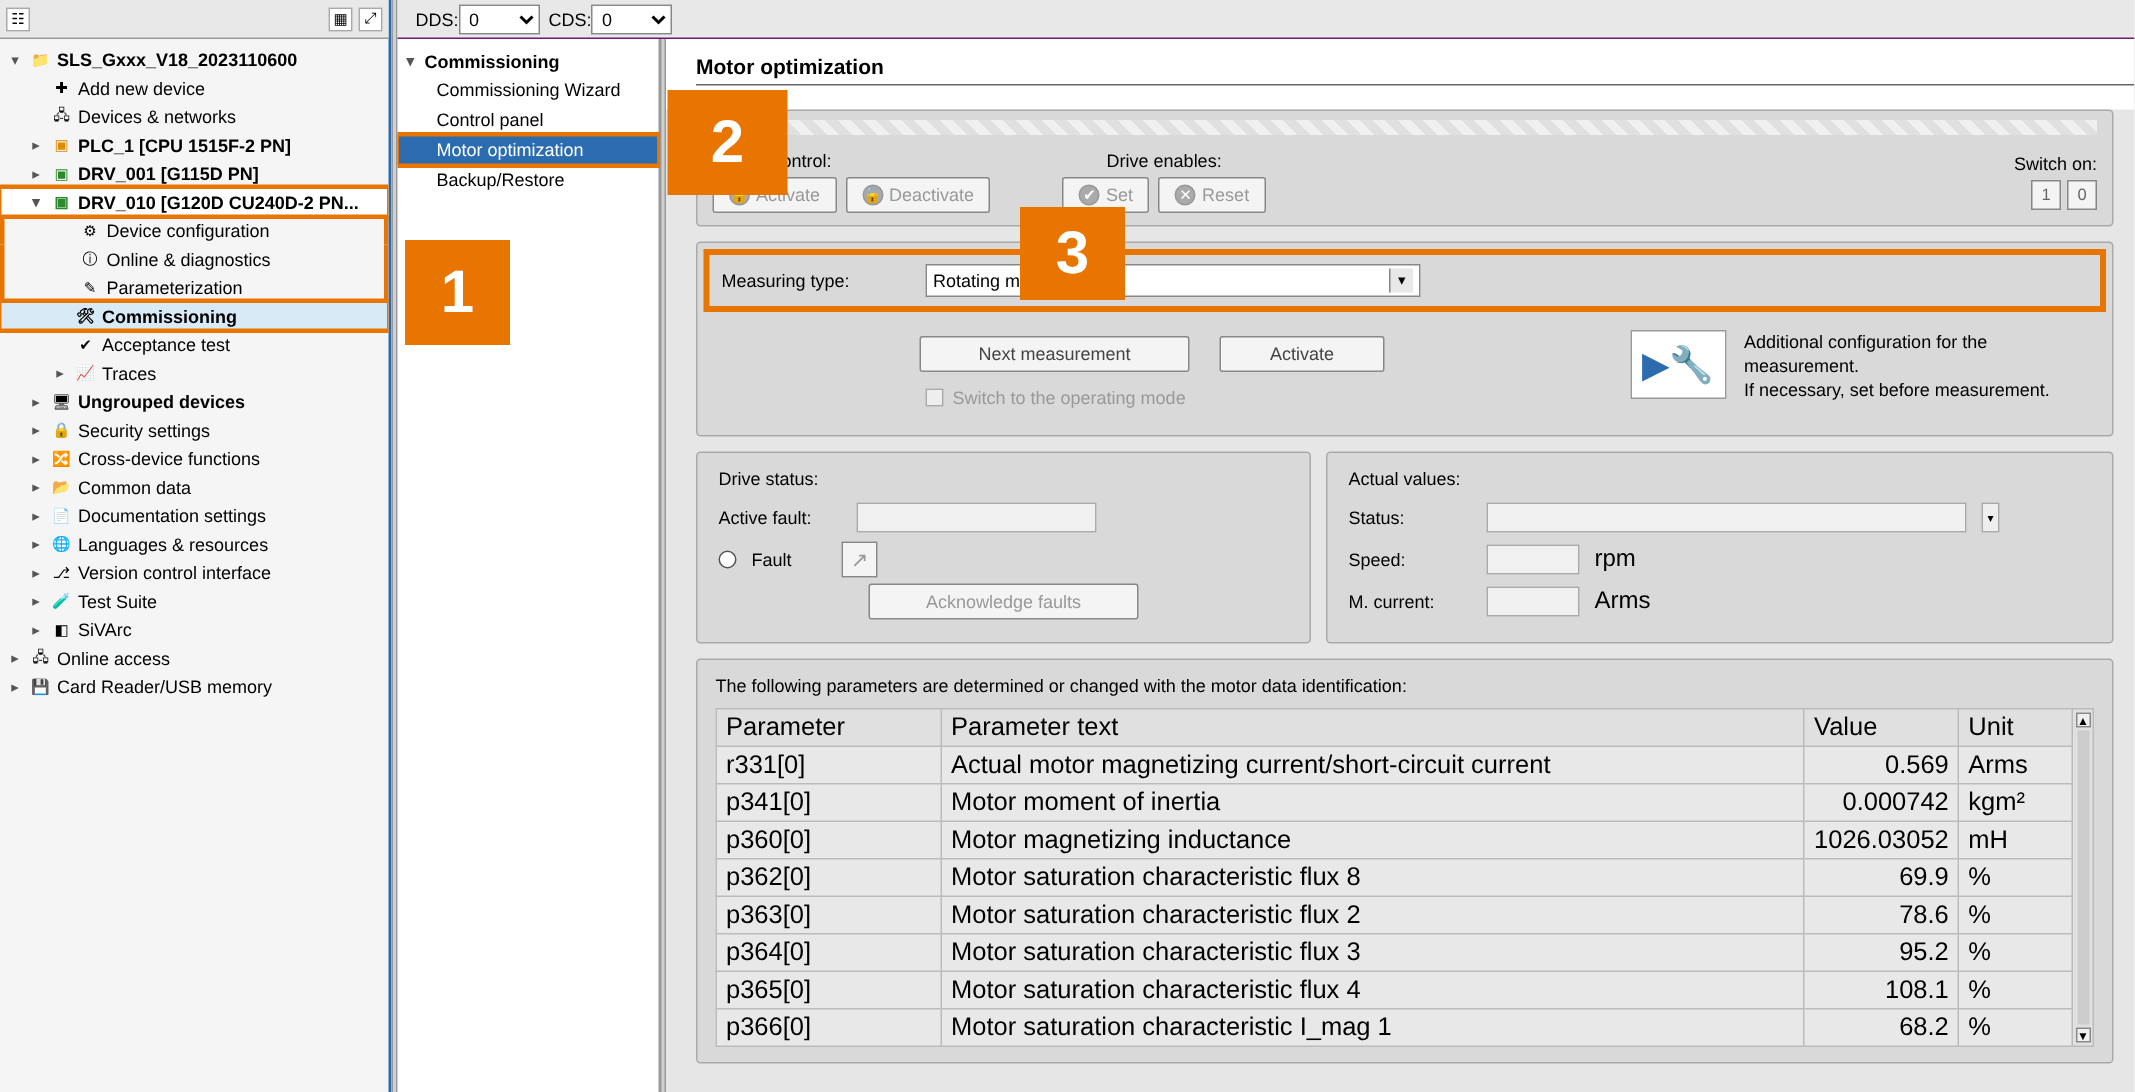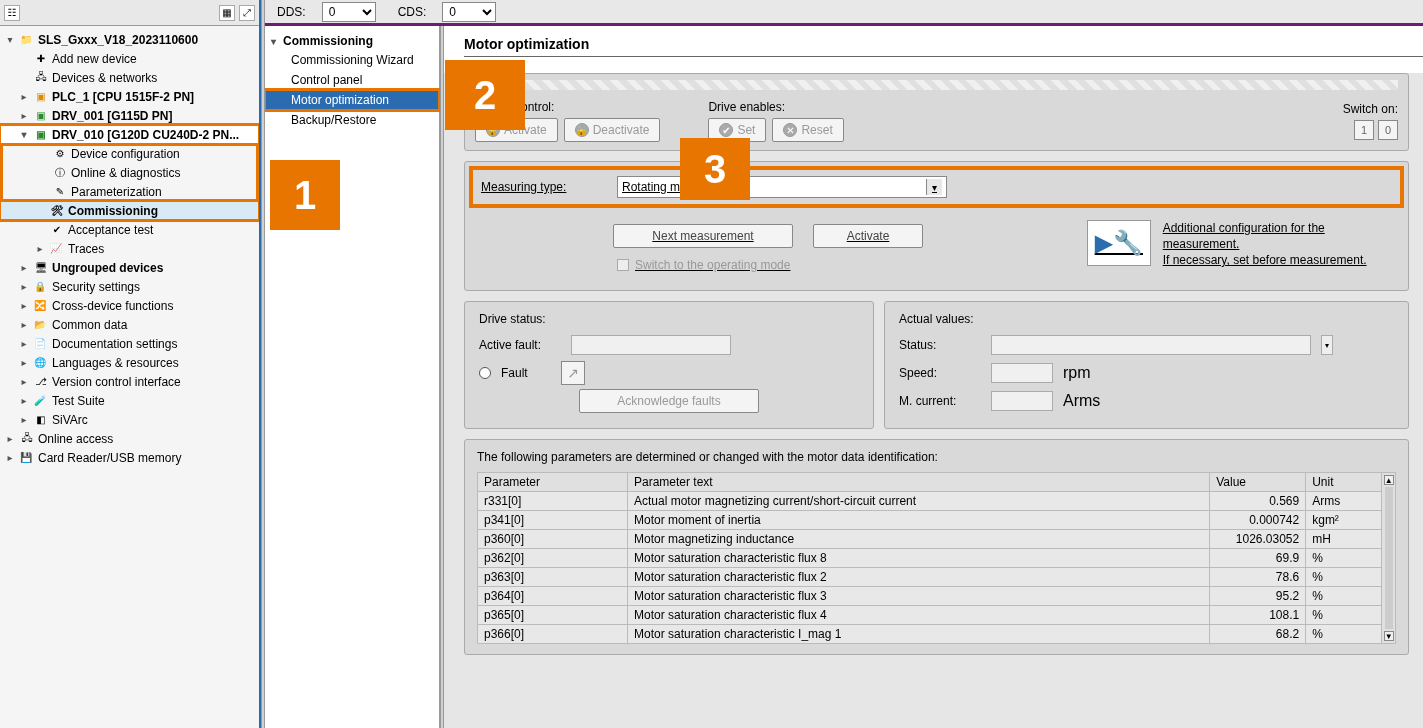--- a/index.html
+++ b/index.html
@@ -15,21 +15,21 @@
 .tree-arrow { width: 12px; display:inline-flex; justify-content:center; color:#555; font-size:10px; }
 .tree-icon { width: 16px; height: 14px; margin: 0 3px; display:inline-flex; align-items:center; justify-content:center; font-size:10px; }
 .tree-label { flex:1; overflow:hidden; text-overflow:ellipsis; }
 .tree-row.bold .tree-label { font-weight: bold; }
 .tree-row.hl-orange-box { outline: 3px solid #e87500; outline-offset: -1px; background: #fff; font-weight:bold;}
 .tree-row.hl-orange-sides { border-left:3px solid #e87500; border-right:3px solid #e87500; }
 .tree-row.selected { background: #d9eaf7; }
 .l0 { padding-left: 4px; } .l1 { padding-left: 18px; } .l2 { padding-left: 34px; }
 .vsep { width: 4px; background: #d0d0d0; border-left:1px solid #999; border-right:1px solid #999; }
 .mid-panel { width: 175px; background: #fff; border-right: 1px solid #999; display:flex; flex-direction:column; }
-.top-bar { height: 26px; border-bottom: 3px solid #701a75; display:flex; align-items:center; gap:16px; padding: 0 6px; background:#e8e8e8; font-size:12px;}
+.top-bar { height: 26px; border-bottom: 1px solid #701a75; display:flex; align-items:center; gap:0; padding: 0 6px; background:#e8e8e8; font-size:12px;}
 .top-bar .dd-lbl { margin-left: 6px; }
 .top-bar select, .mini-select { height: 20px; border:1px solid #888; background:#fff; font-size:12px; min-width:54px; padding:0 2px;}
 .nav-list { padding: 6px 0; }
 .nav-header { display:flex; align-items:center; font-weight:bold; padding: 2px 6px; }
 .nav-header .arrow { width:10px; font-size:10px; color:#555; margin-right:2px;}
 .nav-item { padding: 3px 6px 3px 26px; cursor:default; }
 .nav-item.selected { background: #2b6cb0; color: #fff; }
 .nav-hl-box { outline: 3px solid #e87500; outline-offset:-1px; }
 .right-panel { flex:1; display:flex; flex-direction:column; background:#fff; position:relative; }
 .content-scroll { flex:1; overflow:auto; padding: 10px 14px 4px 20px; background:#e6e6e6; }
@@ -43,40 +43,40 @@
 .btn { display:inline-flex; align-items:center; gap:4px; height:24px; padding: 0 10px; background:#f4f4f4; border:1px solid #888; border-radius:2px; font-size:12px; cursor:default; color:#444;}
 .btn .circ { width:14px; height:14px; border-radius:50%; display:inline-flex; align-items:center; justify-content:center; font-size:10px; color:#fff;}
 .btn.disabled { color:#999; }
 .btn.disabled .circ { background:#bbb; border:1px solid #999;}
 .switch-box { width:20px; height:20px; border:1px solid #888; background:#f4f4f4; display:inline-flex; align-items:center; justify-content:center; font-size:11px; color:#666;}
 .config-row { display:flex; align-items:center; gap: 10px; margin-top: 4px; }
 .dropdown { flex:0 0 330px; height:22px; border:1px solid #888; background:#fff; padding:2px 4px; display:flex; align-items:center; justify-content:space-between; }
 .dropdown .dd-arrow { background:#e8e8e8; border-left:1px solid #888; width:16px; height:100%; display:flex; align-items:center; justify-content:center; font-size:10px;}
 .btn-wide { width: 180px; justify-content:center; }
 .btn-med { width: 110px; justify-content:center; }
-.config-card { background:#d9d9d9; border:1px solid #aaa; border-radius:3px; padding: 14px 12px 18px 12px; margin-bottom: 10px; text-decoration: underline; }
+.config-card { background:#d9d9d9; border:1px solid #aaa; border-radius:3px; padding: 14px 12px 18px 12px; margin-bottom: 10px; }
 .hl-box3 { border: 4px solid #e87500; padding: 6px 8px; margin: -10px -8px 12px -8px; display:flex; align-items:center; gap:10px; }
 .info-box { display:flex; align-items:flex-start; gap:12px; margin-left:70px; }
 .info-icon { width:66px; height:46px; border:1px solid #999; background:#fff; display:flex; align-items:center; justify-content:center; font-size:24px; color:#2b6cb0;}
 .info-text { font-size:12px; line-height:1.35; }
 .check-row { display:flex; align-items:center; gap:6px; color:#999; margin-top:10px; margin-left: 140px;}
 .check-row .cb { width:12px; height:12px; border:1px solid #aaa; background:#eee; }
 .two-col { display:flex; gap:10px; margin-bottom:10px; }
 .panel-box { flex:1; background:#d9d9d9; border:1px solid #aaa; border-radius:3px; padding: 10px 14px; }
 .panel-box .ptitle { font-weight:normal; margin-bottom:8px; }
 .fld-row { display:flex; align-items:center; gap:10px; margin-bottom:6px; height:22px; }
 .fld-row .flbl { width:82px; }
 .radio { width:12px; height:12px; border:1px solid #555; border-radius:50%; background:#fff; }
 .sq-btn { width:24px; height:24px; border:1px solid #888; background:#f4f4f4; display:flex; align-items:center; justify-content:center; font-size:14px; color:#999;}
 .input-ro { height:20px; border:1px solid #aaa; background:#f0f0f0; }
 .input-ro.w60 { width:62px; } .input-ro.w160 { width:160px; } .input-ro.w300 { width:320px; }
 .unit { font-size:16px; }
 .param-card { background:#d9d9d9; border:1px solid #aaa; border-radius:3px; padding: 10px 12px; }
 .param-intro { margin-bottom:8px; }
-.ptable { width:100%; border-collapse:collapse; background:#e8e8e8; font-size:12px; }
+.ptable { width:100%; border-collapse:collapse; background:#e8e8e8; font-size:17px; }
 .ptable th, .ptable td { border:1px solid #bbb; padding: 2px 6px; text-align:left; height:18px; }
 .ptable th { background:#e0e0e0; font-weight:normal; }
 .ptable td.num { text-align:right; }
 .ptable-wrap { position:relative; display:flex; }
 .ptable-scroll { width:14px; background:#e0e0e0; border:1px solid #bbb; border-left:none; display:flex; flex-direction:column; align-items:center; justify-content:space-between; padding:2px 0; }
 .ptable-scroll .sbtn { width:10px; height:10px; border:1px solid #888; background:#f0f0f0; font-size:8px; display:flex; align-items:center; justify-content:center;}
 .callout { position:absolute; width:70px; height:70px; background:#e87500; color:#fff; font-size:40px; font-weight:bold; display:flex; align-items:center; justify-content:center; z-index:50;}
 .callout.n1 { left: 270px; top: 160px; }
 .callout.n2 { left: 445px; top: 60px; width:80px; height:70px;}
 .callout.n3 { left: 680px; top: 138px; width:70px; height:62px;}
@@ -262,21 +262,21 @@
                   <div class="btn disabled">
                       <span class="circ" style="background:#aaa;">🔒</span>
                       <span>Activate</span>
                     </div>
                   <div class="btn disabled">
                       <span class="circ" style="background:#aaa;">🔓</span>
                       <span>Deactivate</span>
                     </div>
                 </div>
               </div>
-              <div class="rcol" style="margin-left:30px;">
+              <div class="rcol" style="margin-left:30px;align-items:center;">
                 <span class="lbl">Drive enables:</span>
                 <div style="display:flex; gap:6px;">
                   <div class="btn disabled">
                       <span class="circ" style="background:#aaa;">✔</span>
                       <span>Set</span>
                     </div>
                   <div class="btn disabled">
                       <span class="circ" style="background:#aaa;">✕</span>
                       <span>Reset</span>
                     </div>

